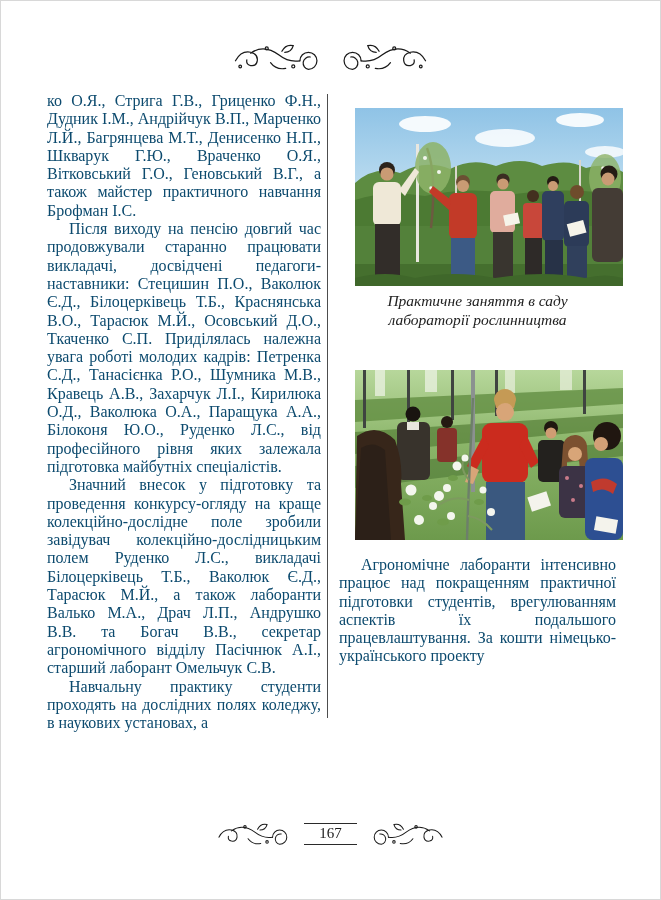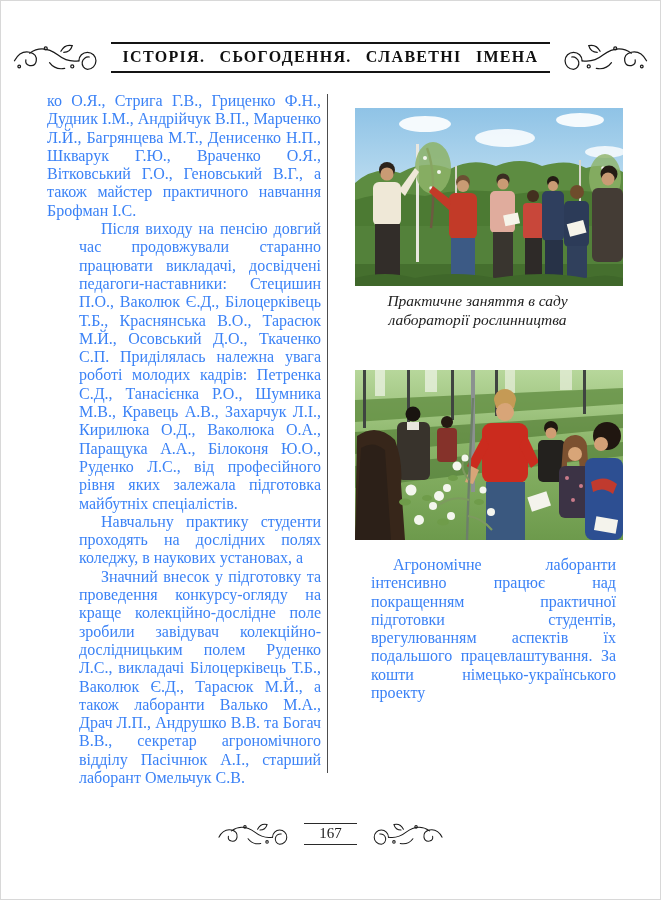--- a/index.html
+++ b/index.html
@@ -21,22 +21,22 @@
   }
   .chapter-title{
     margin:0;font-size:16px;font-weight:bold;letter-spacing:1.3px;word-spacing:9px;
     color:#101010;white-space:nowrap;
   }
   
   .content{position:absolute;top:91px;left:46px;display:flex;align-items:stretch;}
   .col-left{width:274px;}
   .divider{width:1px;background:#4d4d4d;margin:2px 5px 14px 6px;}
   .col-right{width:277px;padding-left:6px;}
-  p.body-par{margin:0;text-align:justify;font-size:16px;line-height:18.3px;color:#3b82f6;}
-  p.ind{text-indent:22px;margin-left:32px;}
+  p.body-par{margin:0;text-align:justify;font-size:16px;line-height:18.3px;color:#0c4a6e;}
+  p.ind{text-indent:22px;}
   
   figure{margin:0;padding:16px;}
   .photo{display:block;width:268px;}
   .caption{
     font-style:italic;text-align:center;font-size:15.5px;line-height:19px;
     margin:5px 6px 9px;color:#222;
   }
   .fig2 .caption{margin-bottom:12px;}
   
   .page-footer{
@@ -62,23 +62,20 @@
           <path d="M19 15 q14 -10 30 2 q10 8 22 6"></path>
           <path d="M71 23 a9 9 0 1 1 9 9 a6.5 6.5 0 1 1 2 -13"></path>
           <path d="M40 25 q6 8 16 6"></path>
           <path d="M52 13 q4 -8 12 -6 q-2 7 -9 7"></path>
           <circle cx="36" cy="10" r="1.6"></circle>
           <circle cx="64" cy="29" r="1.6"></circle>
           <circle cx="8" cy="29" r="1.4"></circle>
         </g>
       </svg>
     </span>
-    <div class="title-rule">
-      <h1 class="chapter-title">ІСТОРІЯ. СЬОГОДЕННЯ. СЛАВЕТНІ ІМЕНА</h1>
-    </div>
     <span class="flourish mirrored">
       <svg viewBox="0 0 100 38">
         <g fill="none" stroke="#1a1a1a" stroke-width="1.3" stroke-linecap="round">
           <path d="M3 23 q6 -11 16 -9 q8 2 7 9 q-1 6 -7 5 q-5 -1 -4 -6"></path>
           <path d="M19 15 q14 -10 30 2 q10 8 22 6"></path>
           <path d="M71 23 a9 9 0 1 1 9 9 a6.5 6.5 0 1 1 2 -13"></path>
           <path d="M40 25 q6 8 16 6"></path>
           <path d="M52 13 q4 -8 12 -6 q-2 7 -9 7"></path>
           <circle cx="36" cy="10" r="1.6"></circle>
           <circle cx="64" cy="29" r="1.6"></circle>
@@ -86,22 +83,22 @@
         </g>
       </svg>
     </span>
   </header>
 
   <main class="content">
 
     <section class="col-left">
       <p class="body-par">ко О.Я., Стрига Г.В., Гриценко Ф.Н., Дудник І.М., Андрійчук В.П., Марченко Л.Й., Багрянцева М.Т., Денисенко Н.П., Шкварук Г.Ю., Враченко О.Я., Вітковський Г.О., Геновський В.Г., а також майстер практичного навчання Брофман І.С.</p>
       <p class="body-par ind">Після виходу на пенсію довгий час продовжували старанно працювати викладачі, досвідчені педагоги-наставники: Стецишин П.О., Ваколюк Є.Д., Білоцерківець Т.Б., Краснянська В.О., Тарасюк М.Й., Осовський Д.О., Ткаченко С.П. Приділялась належна увага роботі молодих кадрів: Петренка С.Д., Танасієнка Р.О., Шумника М.В., Кравець А.В., Захарчук Л.І., Кирилюка О.Д., Ваколюка О.А., Паращука А.А., Білоконя Ю.О., Руденко Л.С., від професійного рівня яких залежала підготовка майбутніх спеціалістів.</p>
+      <p class="body-par ind">Значний внесок у підготовку та проведення конкурсу-огляду на краще колекційно-дослідне поле зробили завідувач колекційно-дослідницьким полем Руденко Л.С., викладачі Білоцерківець Т.Б., Ваколюк Є.Д., Тарасюк М.Й., а також лаборанти Валько М.А., Драч Л.П., Андрушко В.В. та Богач В.В., секретар агрономічного відділу Пасічнюк А.І., старший лаборант Омельчук С.В.</p>
       <p class="body-par ind">Навчальну практику студенти проходять на дослідних полях коледжу, в наукових установах, а</p>
-      <p class="body-par ind">Значний внесок у підготовку та проведення конкурсу-огляду на краще колекційно-дослідне поле зробили завідувач колекційно-дослідницьким полем Руденко Л.С., викладачі Білоцерківець Т.Б., Ваколюк Є.Д., Тарасюк М.Й., а також лаборанти Валько М.А., Драч Л.П., Андрушко В.В. та Богач В.В., секретар агрономічного відділу Пасічнюк А.І., старший лаборант Омельчук С.В.</p>
     </section>
 
     <div class="divider"></div>
 
     <section class="col-right">
 
       <figure class="fig1">
         <svg class="photo" viewBox="0 0 268 178">
           <defs>
             <linearGradient id="sky1" x1="0" y1="0" x2="0" y2="1">

